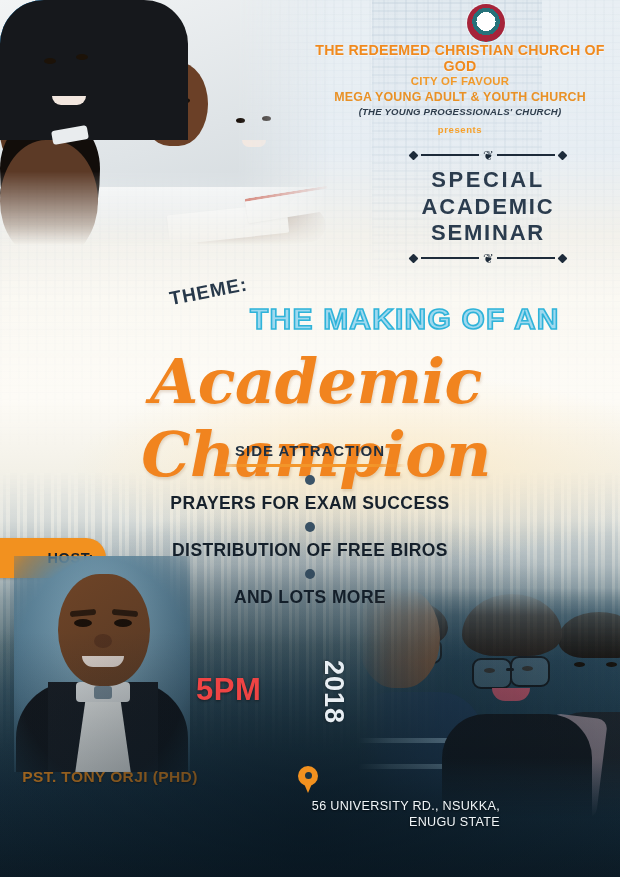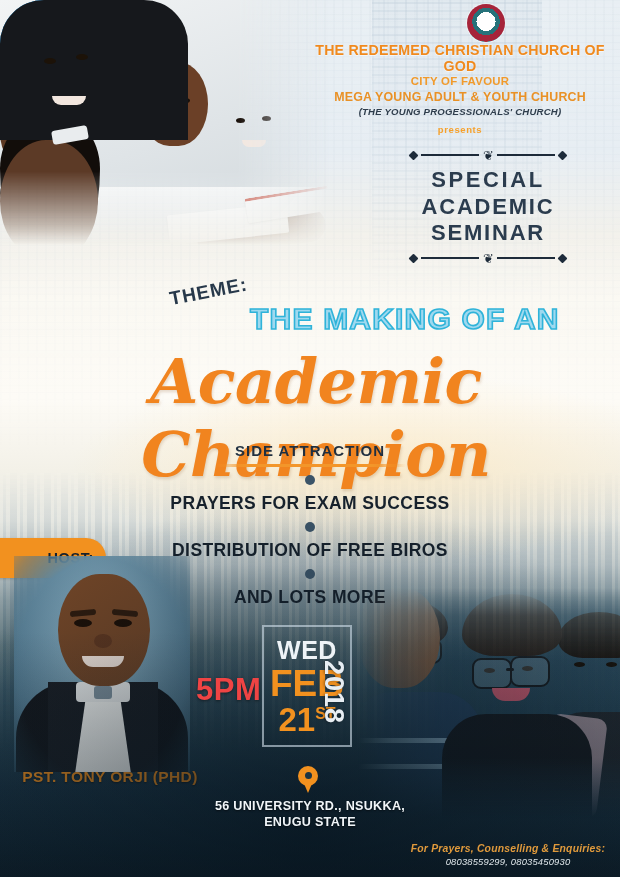--- a/index.html
+++ b/index.html
@@ -279,21 +279,21 @@
   .pin .pintip{
     position:absolute;left:4px;top:13px;width:12px;height:14px;background:#f2911f;
     clip-path:polygon(0 0,100% 0,50% 100%);
   }
   .pin .pinhole{position:absolute;left:6.5px;top:6px;width:7px;height:7px;border-radius:50%;background:#1d3442;}
   .address{
     position:absolute;left:120px;top:798px;width:380px;text-align:center;
     color:#f0f5f8;font-size:12.6px;line-height:16px;letter-spacing:.3px;
     text-shadow:0 1px 2px rgba(0,0,0,.55);
   }
-  .address .bold{font-weight:bold;}
+  .address .bold{font-weight:normal;text-align:right;}
 
   
   .contact{position:absolute;left:400px;top:843px;width:216px;text-align:center;}
   .contact .c1{color:#e09a3c;font-size:10.4px;font-style:italic;font-weight:bold;letter-spacing:.2px;}
   .contact .c2{color:#dfe6ea;font-size:9.4px;font-style:italic;margin-top:2px;letter-spacing:.2px;}
 </style>
 </head>
 <body>
 
 <div id="poster">
@@ -434,37 +434,26 @@
       <div class="glasses gl2a"></div>
       <div class="glasses gl2b"></div>
       <div class="glasses gl2br"></div>
       <div class="ymouth"></div>
     </div>
   </div>
 
   <div class="dark-vignette"></div>
 
   <div class="time">5PM</div>
-  <div class="datebox">
-    <div class="d-wed">WED</div>
-    <div class="d-mon">FEB</div>
-    <div class="d-day">
-      <span>21</span><sup>ST</sup>
-    </div>
-  </div>
   <div class="year">2018</div>
 
   <div class="pin">
     <div class="pinbody"></div>
     <div class="pintip"></div>
     <div class="pinhole"></div>
   </div>
   <div class="address">
     <div class="bold">56 UNIVERSITY RD., NSUKKA,</div>
     <div class="bold">ENUGU STATE</div>
   </div>
 
-  <div class="contact">
-    <div class="c1">For Prayers, Counselling &amp; Enquiries:</div>
-    <div class="c2">08038559299, 08035450930</div>
-  </div>
 
 </div>
 
 </body></html>

